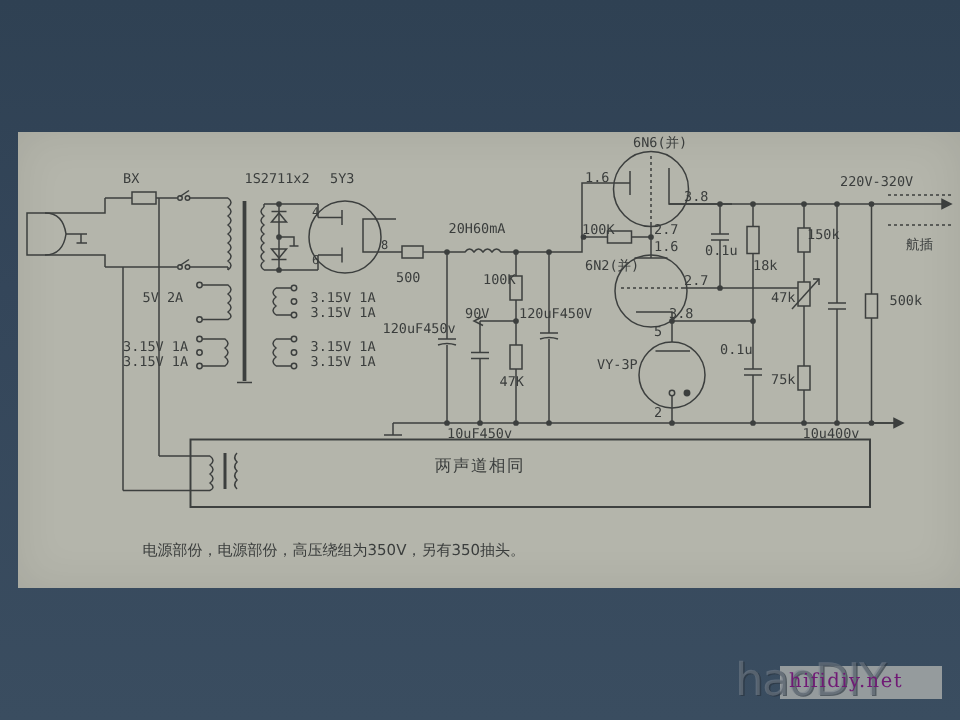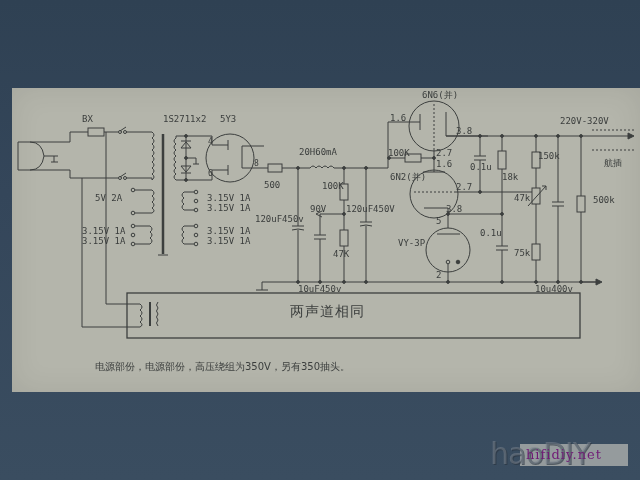--- a/index.html
+++ b/index.html
@@ -15,21 +15,21 @@
   }
   svg.schem { position:absolute; left:0; top:0; width:640px; height:480px; }
   svg.schem text { font-family: "DejaVu Sans Mono", "Liberation Mono", monospace; fill:#3a3d3c; }
   .lbl { font-size:9px; }
   .lbl-sm { font-size:8px; }
   .cap-text {
     position:absolute; left:95px; top:360px; font-size:10px; color:#3b3e3d;
     font-family:"DejaVu Sans", sans-serif; white-space:nowrap;
   }
   .box-title {
-    position:absolute; left:290px; top:303px; font-size:14px; color:#3b3e3d;
+    position:absolute; left:290px; top:303px; font-size:11px; color:#3b3e3d;
     font-family:"DejaVu Sans", sans-serif; letter-spacing:1px;
   }
   .watermark {
     position:absolute; left:520px; top:444px; width:108px; height:22px;
     background:rgba(180,182,178,0.75);
   }
   .wm-main {
     position:absolute; left:490px; top:436px; font-size:30px; color:rgba(120,130,140,0.55);
     font-family:"DejaVu Sans", sans-serif; font-weight:normal; letter-spacing:-1px;
     text-shadow: 1px 1px 0 rgba(40,50,60,0.6);

